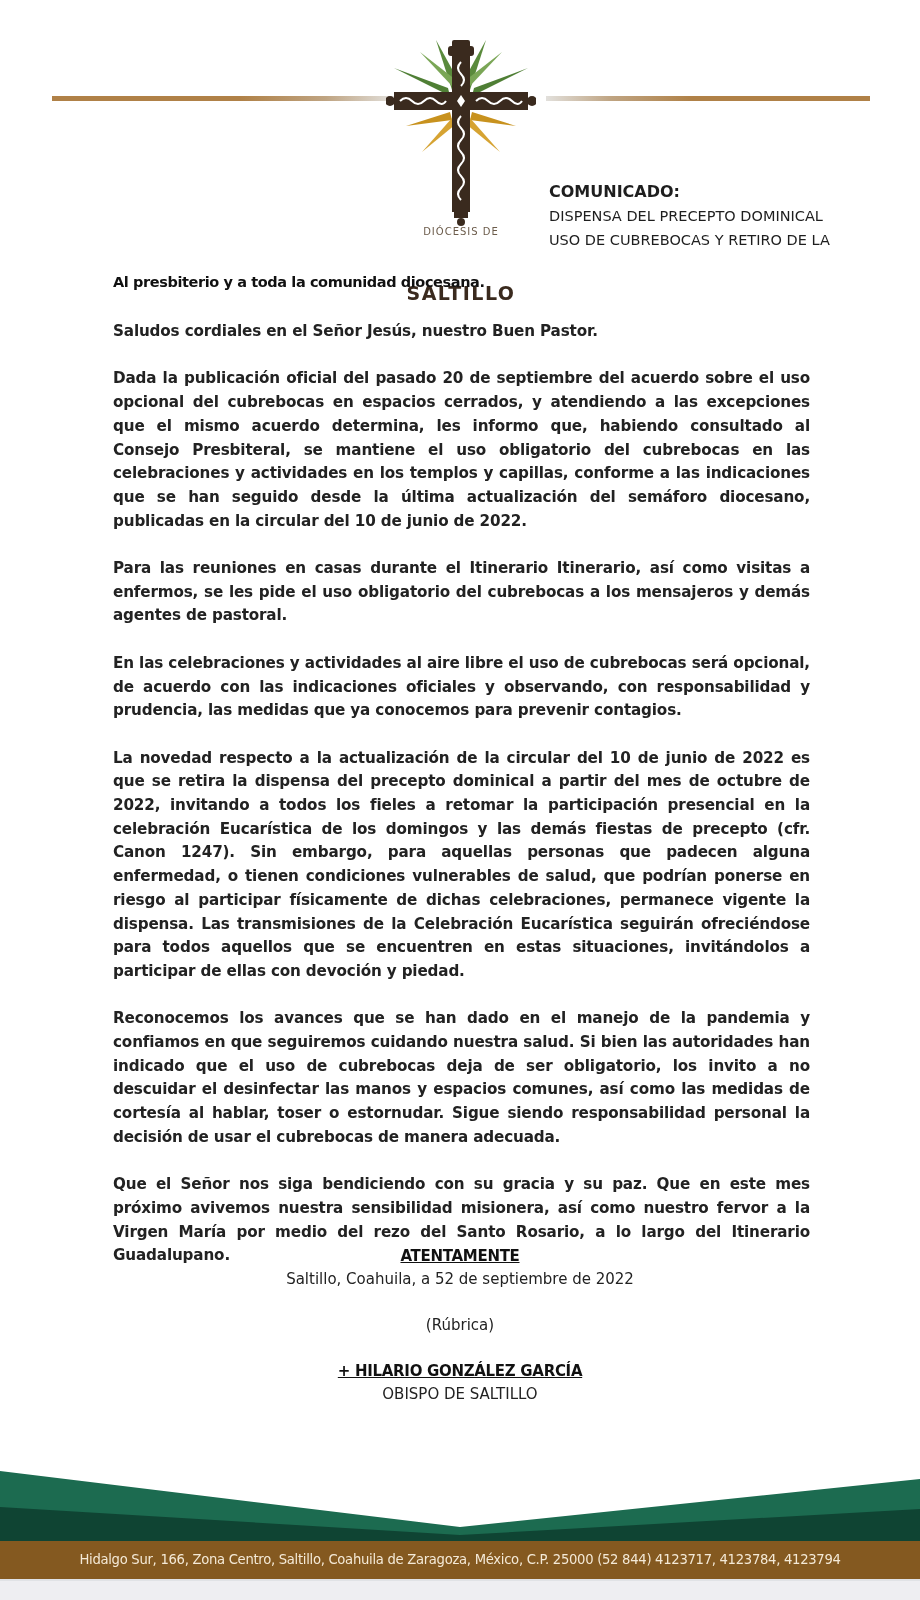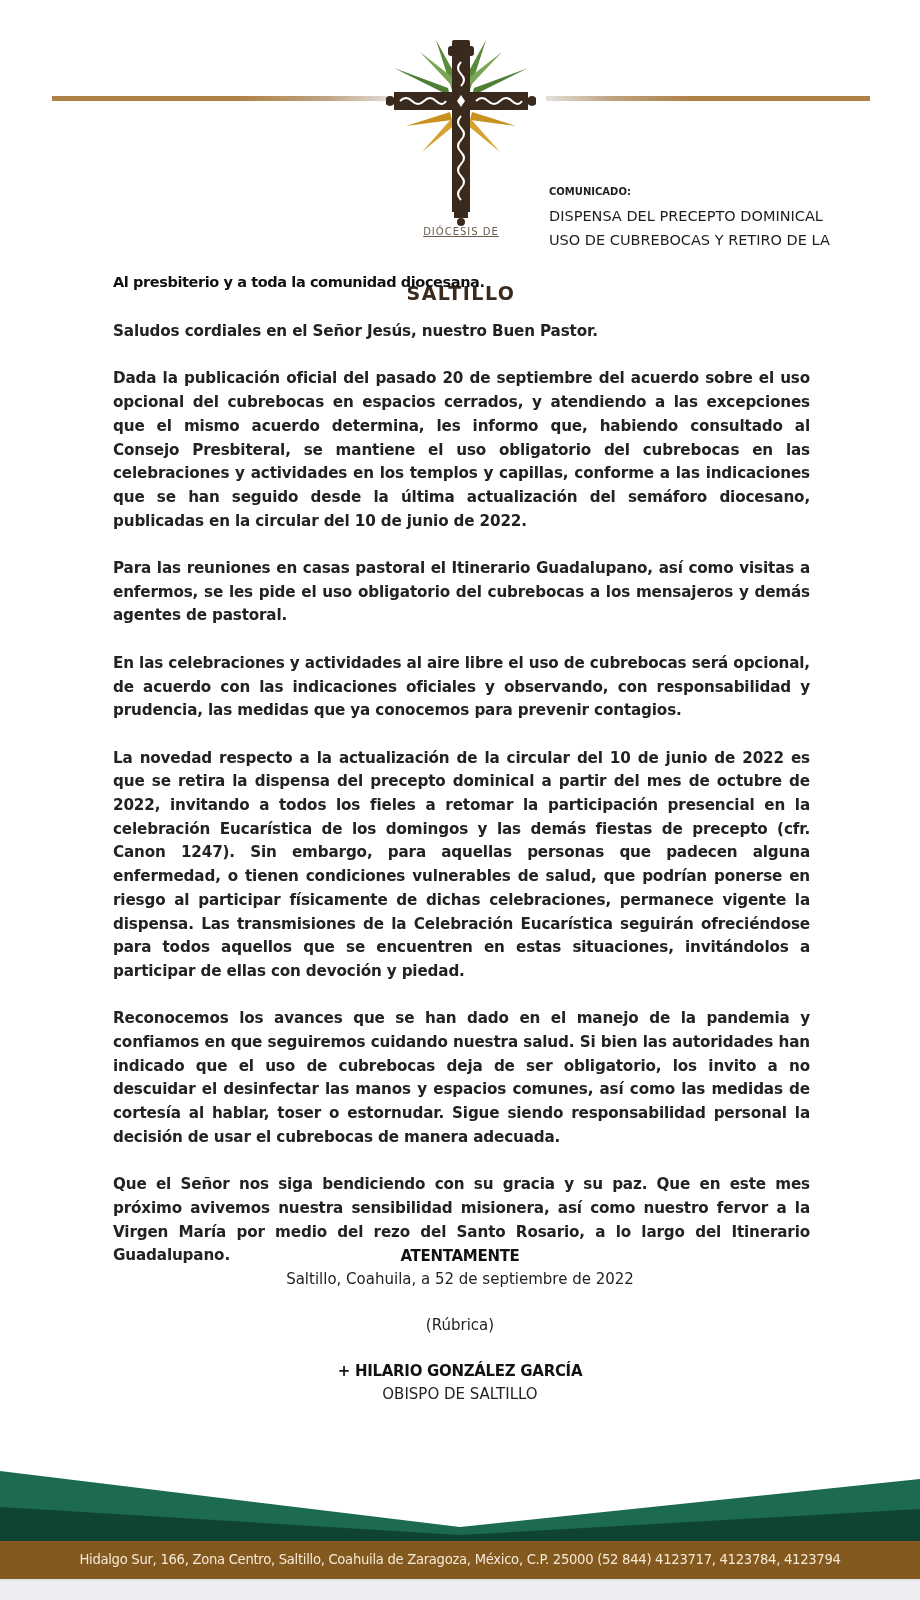--- a/index.html
+++ b/index.html
@@ -5,29 +5,29 @@
     html, body { margin: 0; padding: 0; }
     body {
       width: 920px; height: 1600px; background: #ffffff; position: relative;
       font-family: "DejaVu Sans", sans-serif; color: #1c1c1c; overflow: hidden;
     }
     .header-line { position: absolute; top: 96px; height: 5px; }
     .header-line.left { left: 52px; width: 342px; background: linear-gradient(to right, #b08147 0%, #b08147 55%, #bfa482 80%, #e2e0dc 100%); }
     .header-line.right { left: 546px; width: 324px; background: linear-gradient(to left, #b08147 0%, #b08147 55%, #bfa482 80%, #e2e0dc 100%); }
     .logo { position: absolute; left: 386px; top: 30px; width: 150px; height: 230px; }
     .logo svg { position: absolute; left: 0; top: 0; }
-    .logo-text-small { position: absolute; left: 0; width: 150px; top: 196px; text-align: center; font-size: 10px; letter-spacing: 1px; color: #6b5b4a; text-decoration: underline; }
+    .logo-text-small { position: absolute; left: 0; width: 150px; top: 196px; text-align: center; font-size: 10px; letter-spacing: 1px; color: #6b5b4a; }
     .logo-text-big { position: absolute; left: 0; width: 150px; top: 208px; text-align: center; font-size: 19px; font-weight: bold; letter-spacing: 1.5px; color: #3a2a1e; margin-top: 44px; }
     .comunicado { position: absolute; left: 549px; top: 180px; width: 320px; font-size: 14.5px; line-height: 24px; color: #1e1e1e; }
-    .comunicado .label { font-weight: bold; font-size: 10px; }
+    .comunicado .label { font-weight: bold; font-size: 16px; }
     .salutation { position: absolute; left: 113px; top: 274px; font-size: 14.5px; font-weight: bold; letter-spacing: -0.4px; color: #111; }
     .body-text { position: absolute; left: 113px; top: 320px; width: 697px; font-size: 15.2px; line-height: 23.7px; text-align: justify; color: #222; letter-spacing: -0.15px; }
     .body-text p { margin: 0 0 23.7px 0; font-weight: bold; }
     .closing { position: absolute; left: 0; width: 920px; top: 1245px; text-align: center; font-size: 15px; line-height: 23px; color: #222; }
-    .closing .bold { font-weight: bold; letter-spacing: -0.3px; color: #111; }
+    .closing .bold { font-weight: bold; letter-spacing: -0.3px; color: #111; text-decoration: underline; }
     .closing .gap { height: 23px; }
     .footer-wave { position: absolute; left: 0; top: 1465px; width: 920px; height: 76px; }
     .footer-bar { position: absolute; left: 0; top: 1541px; width: 920px; height: 38px; background: #845920; color: #f4e9d6; font-size: 13.2px; line-height: 38px; text-align: center; letter-spacing: -0.3px; }
     .bottom-strip { position: absolute; left: 0; top: 1579px; width: 920px; height: 21px; background: #eeeef2; border-top: 2px solid #e0e2e6; }
   </style>
 </head>
 <body>
 
 <div class="header-line left"></div>
 <div class="header-line right"></div>
@@ -75,21 +75,21 @@
   <div class="label">COMUNICADO:</div>
   <div>DISPENSA DEL PRECEPTO DOMINICAL</div>
   <div>USO DE CUBREBOCAS Y RETIRO DE LA</div>
 </div>
 
 <div class="salutation">Al presbiterio y a toda la comunidad diocesana.</div>
 
 <div class="body-text">
   <p>Saludos cordiales en el Señor Jesús, nuestro Buen Pastor.</p>
   <p>Dada la publicación oficial del pasado 20 de septiembre del acuerdo sobre el uso opcional del cubrebocas en espacios cerrados, y atendiendo a las excepciones que el mismo acuerdo determina, les informo que, habiendo consultado al Consejo Presbiteral, se mantiene el uso obligatorio del cubrebocas en las celebraciones y actividades en los templos y capillas, conforme a las indicaciones que se han seguido desde la última actualización del semáforo diocesano, publicadas en la circular del 10 de junio de 2022.</p>
-  <p>Para las reuniones en casas pastoral el Itinerario Guadalupano, así como visitas a enfermos, se les pide el uso obligatorio del cubrebocas a los mensajeros y demás agentes de pastoral.</p>
+  <p>Para las reuniones en casas durante el Itinerario Itinerario, así como visitas a enfermos, se les pide el uso obligatorio del cubrebocas a los mensajeros y demás agentes de pastoral.</p>
   <p>En las celebraciones y actividades al aire libre el uso de cubrebocas será opcional, de acuerdo con las indicaciones oficiales y observando, con responsabilidad y prudencia, las medidas que ya conocemos para prevenir contagios.</p>
   <p>La novedad respecto a la actualización de la circular del 10 de junio de 2022 es que se retira la dispensa del precepto dominical a partir del mes de octubre de 2022, invitando a todos los fieles a retomar la participación presencial en la celebración Eucarística de los domingos y las demás fiestas de precepto (cfr. Canon 1247).  Sin embargo, para aquellas personas que padecen alguna enfermedad, o tienen condiciones vulnerables de salud, que podrían ponerse en riesgo al participar físicamente de dichas celebraciones, permanece vigente la dispensa. Las transmisiones de la Celebración Eucarística seguirán ofreciéndose para todos aquellos que se encuentren en estas situaciones, invitándolos a participar de ellas con devoción y piedad.</p>
   <p>Reconocemos los avances que se han dado en el manejo de la pandemia y confiamos en que seguiremos cuidando nuestra salud. Si bien las autoridades han indicado que el uso de cubrebocas deja de ser obligatorio, los invito a no descuidar el desinfectar las manos y espacios comunes, así como las medidas de cortesía al hablar, toser o estornudar. Sigue siendo responsabilidad personal la decisión de usar el cubrebocas de manera adecuada.</p>
   <p>Que el Señor nos siga bendiciendo con su gracia y su paz. Que en este mes próximo avivemos nuestra sensibilidad misionera, así como nuestro fervor a la Virgen María por medio del rezo del Santo Rosario, a lo largo del Itinerario Guadalupano.</p>
 </div>
 
 <div class="closing">
   <div class="bold">ATENTAMENTE</div>
   <div>Saltillo, Coahuila, a 52 de septiembre de 2022</div>
   <div class="gap"></div>

